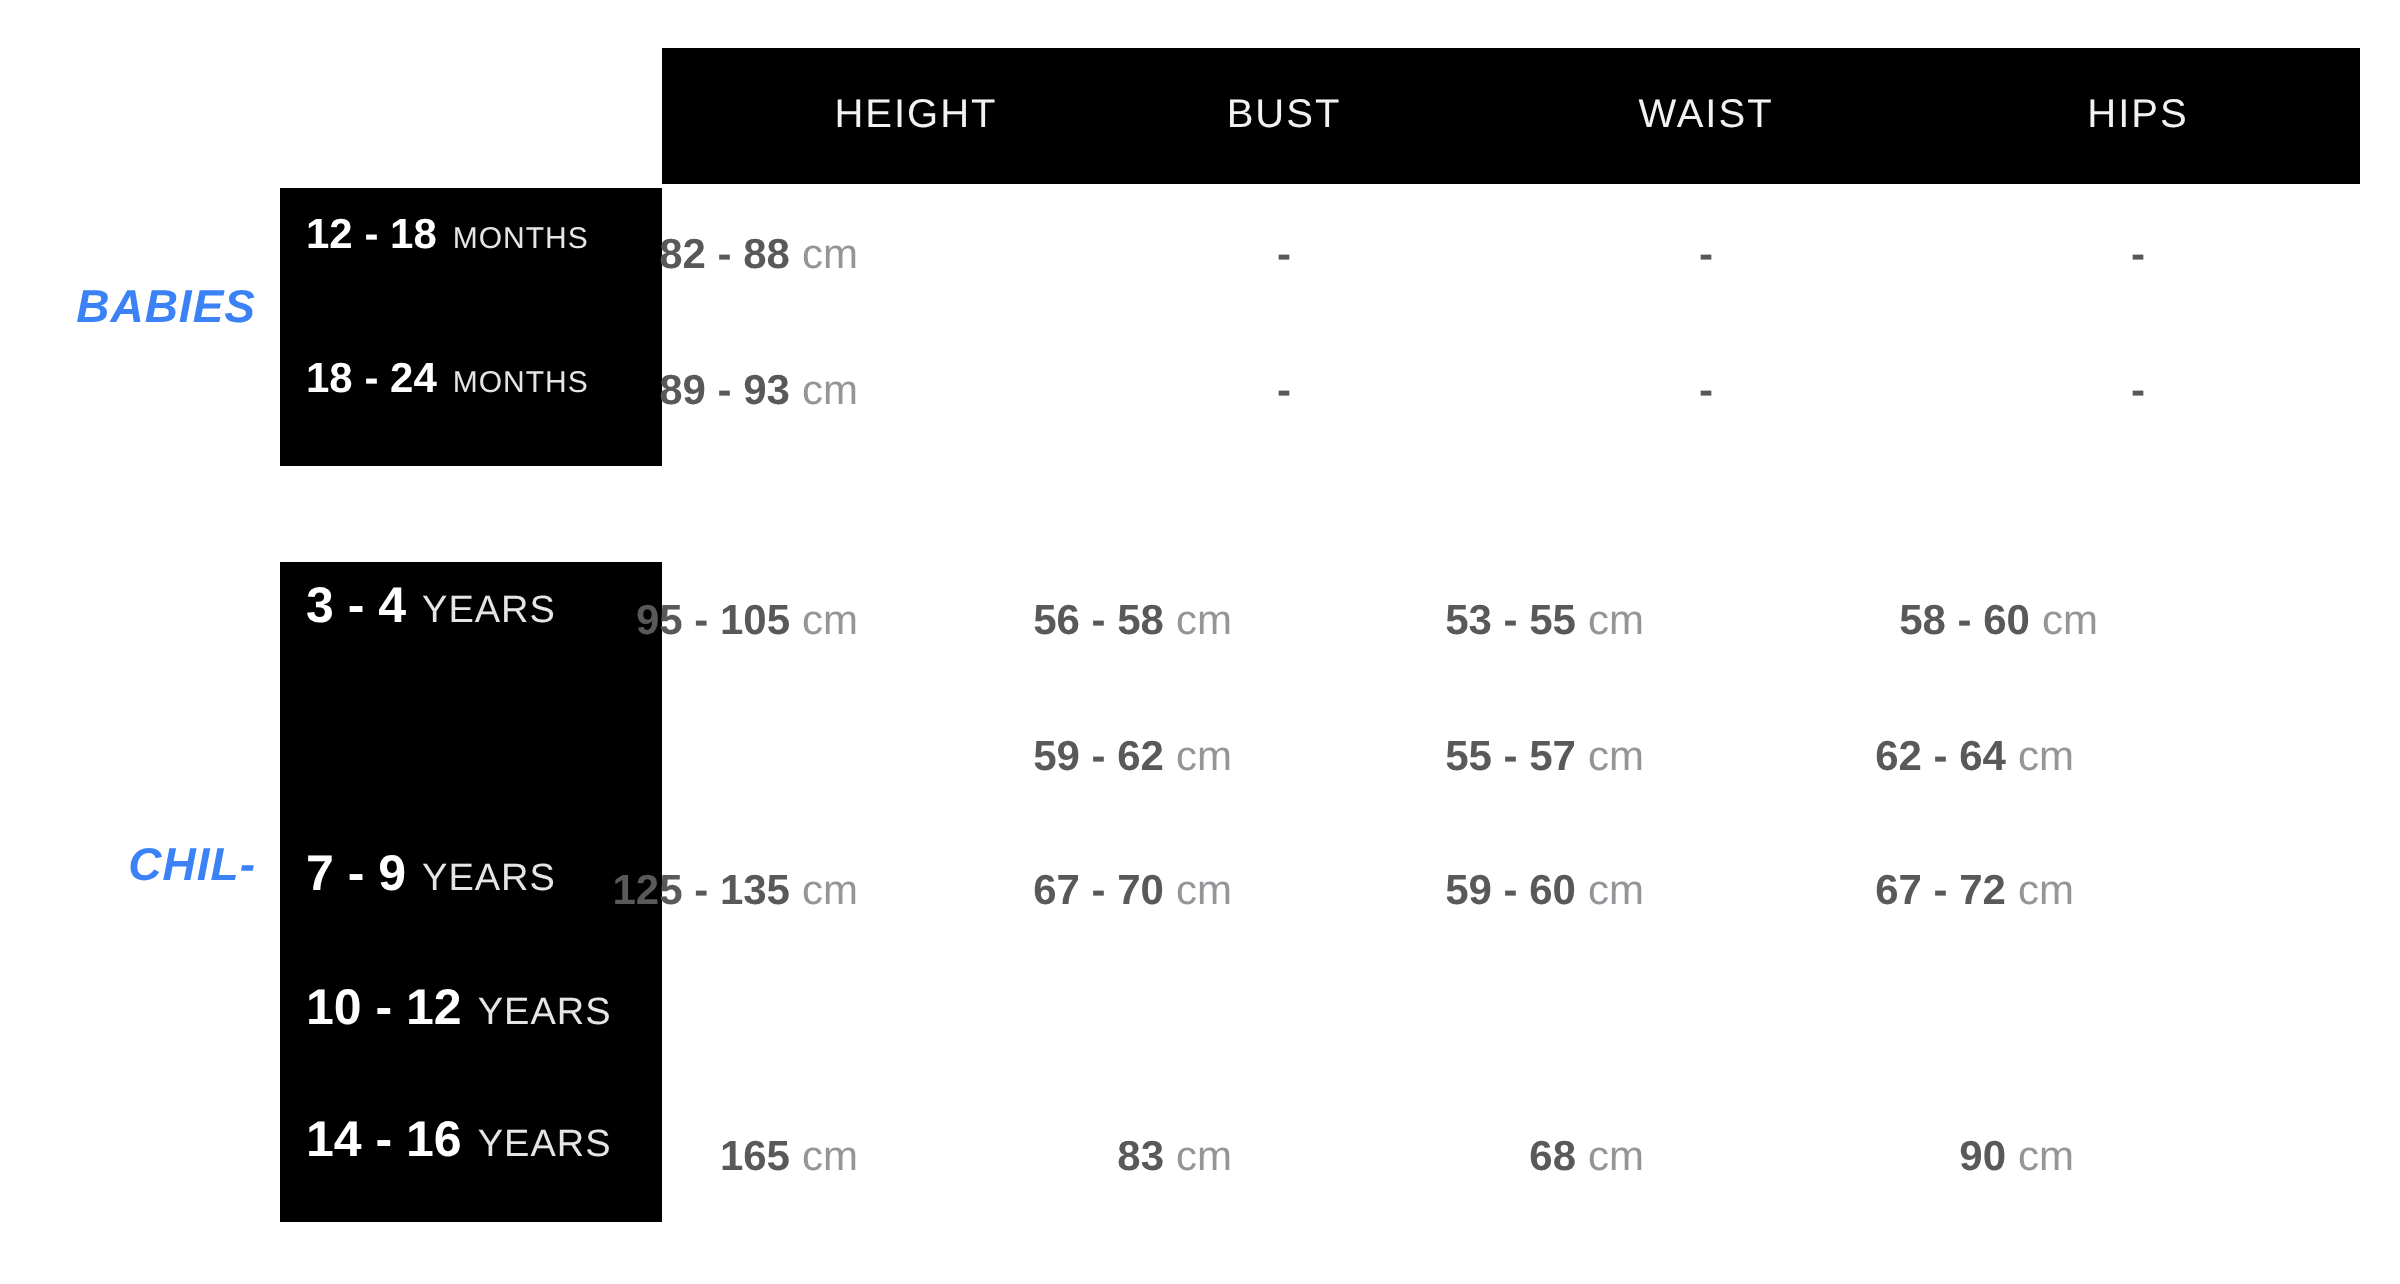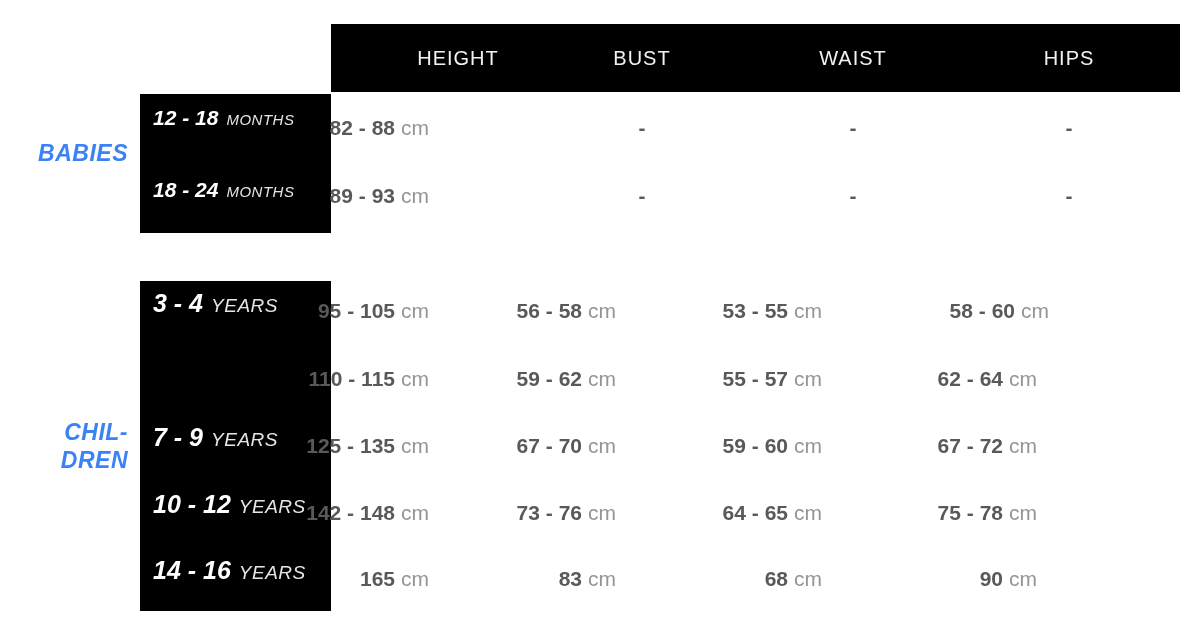--- a/index.html
+++ b/index.html
@@ -19,21 +19,21 @@
     font-weight:bold;font-style:italic;color:#3b82f6;
     font-size:23px;line-height:28px;letter-spacing:0.5px;white-space:nowrap;
   }
   .babies-label{top:139px;}
   .children-label{top:418px;}
   .children-label .line{display:block;}
   
   .size-box{position:absolute;left:140px;width:191px;background:#000000;}
   .babies-box{top:94px;height:139px;}
   .children-box{top:281px;height:330px;}
-  .size-row{position:absolute;left:13px;white-space:nowrap;font-style:italic;}
+  .size-row{position:absolute;left:13px;white-space:nowrap;}
   .size-range{font-weight:bold;color:#ffffff;}
   .size-unit{color:#e4e5e6;margin-left:8px;letter-spacing:0.5px;}
   .babies-box .size-row{line-height:28px;}
   .babies-box .size-range{font-size:21px;}
   .babies-box .size-unit{font-size:15px;}
   .children-box .size-row{line-height:34px;}
   .children-box .size-range{font-size:25px;}
   .children-box .size-unit{font-size:19px;}
   
   .vrow{position:absolute;left:0;width:1094px;height:28px;}
@@ -63,21 +63,20 @@
     <div class="size-row" style="top:10px">
       <span class="size-range">12 - 18</span><span class="size-unit">MONTHS</span>
     </div>
     <div class="size-row" style="top:82px">
       <span class="size-range">18 - 24</span><span class="size-unit">MONTHS</span>
     </div>
   </div>
 
   <div class="group-label children-label">
     <span class="line">CHIL-</span>
-    <span class="line">DREN</span>
   </div>
 
   <div class="size-box children-box">
     <div class="size-row" style="top:5px">
       <span class="size-range">3 - 4</span><span class="size-unit">YEARS</span>
     </div>
     <div class="size-row" style="top:139px">
       <span class="size-range">7 - 9</span><span class="size-unit">YEARS</span>
     </div>
     <div class="size-row" style="top:206px">
@@ -115,23 +114,20 @@
     </div>
     <div class="cell num-cell" style="right:272px">
       <span class="val">53 - 55</span><span class="cmu">cm</span>
     </div>
     <div class="cell num-cell" style="right:45px">
       <span class="val">58 - 60</span><span class="cmu">cm</span>
     </div>
   </div>
 
   <div class="vrow" style="top:365px">
-    <div class="cell num-cell" style="right:665px">
-      <span class="val">110 - 115</span><span class="cmu">cm</span>
-    </div>
     <div class="cell num-cell" style="right:478px">
       <span class="val">59 - 62</span><span class="cmu">cm</span>
     </div>
     <div class="cell num-cell" style="right:272px">
       <span class="val">55 - 57</span><span class="cmu">cm</span>
     </div>
     <div class="cell num-cell" style="right:57px">
       <span class="val">62 - 64</span><span class="cmu">cm</span>
     </div>
   </div>
@@ -144,34 +140,20 @@
       <span class="val">67 - 70</span><span class="cmu">cm</span>
     </div>
     <div class="cell num-cell" style="right:272px">
       <span class="val">59 - 60</span><span class="cmu">cm</span>
     </div>
     <div class="cell num-cell" style="right:57px">
       <span class="val">67 - 72</span><span class="cmu">cm</span>
     </div>
   </div>
 
-  <div class="vrow" style="top:499px">
-    <div class="cell num-cell" style="right:665px">
-      <span class="val">142 - 148</span><span class="cmu">cm</span>
-    </div>
-    <div class="cell num-cell" style="right:478px">
-      <span class="val">73 - 76</span><span class="cmu">cm</span>
-    </div>
-    <div class="cell num-cell" style="right:272px">
-      <span class="val">64 - 65</span><span class="cmu">cm</span>
-    </div>
-    <div class="cell num-cell" style="right:57px">
-      <span class="val">75 - 78</span><span class="cmu">cm</span>
-    </div>
-  </div>
 
   <div class="vrow" style="top:565px">
     <div class="cell num-cell" style="right:665px">
       <span class="val">165</span><span class="cmu">cm</span>
     </div>
     <div class="cell num-cell" style="right:478px">
       <span class="val">83</span><span class="cmu">cm</span>
     </div>
     <div class="cell num-cell" style="right:272px">
       <span class="val">68</span><span class="cmu">cm</span>

